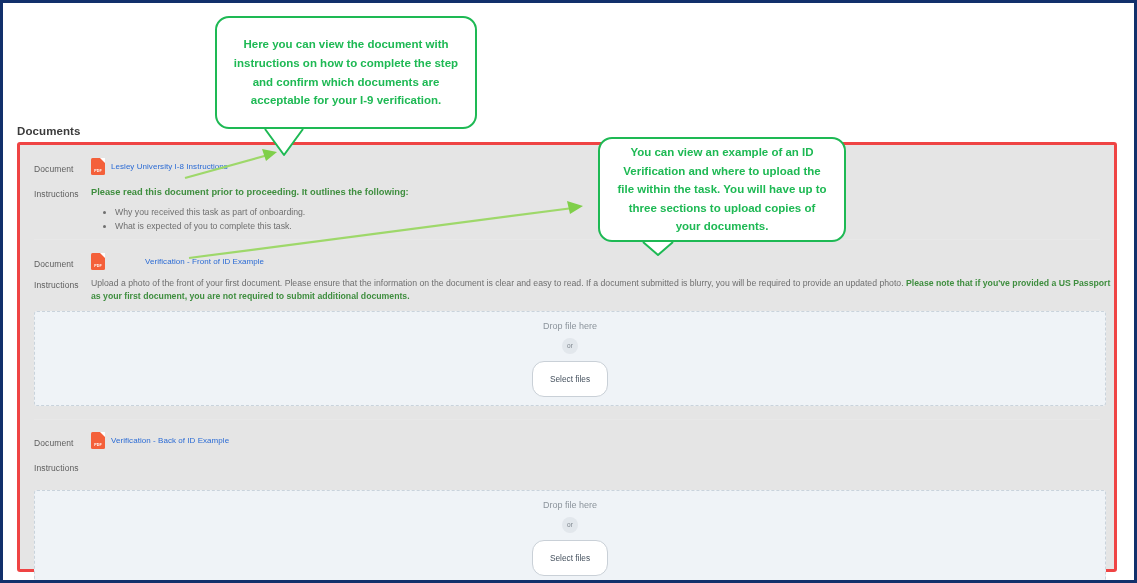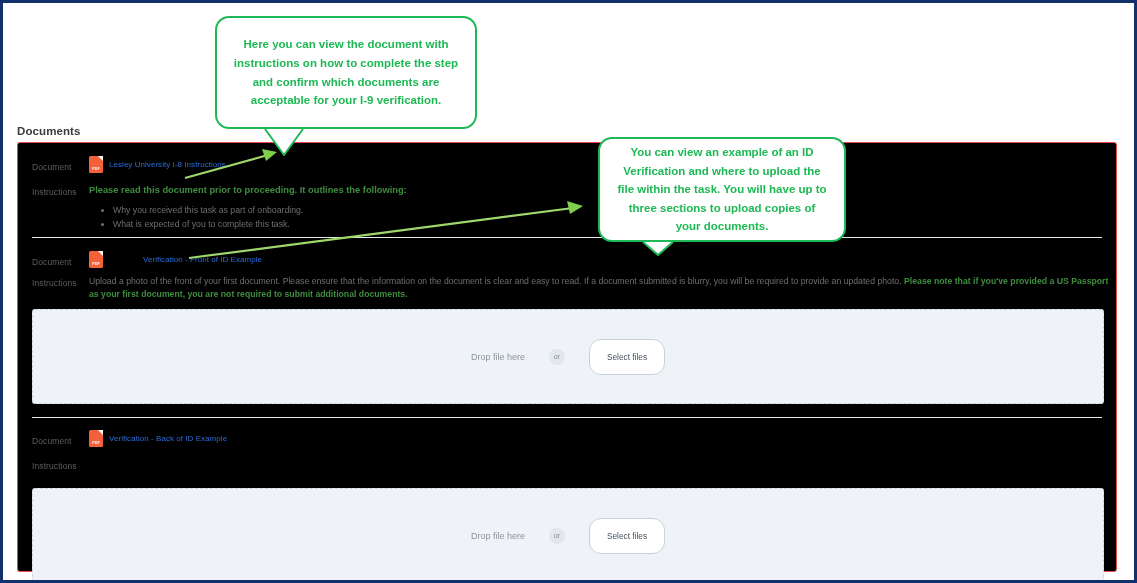--- a/index.html
+++ b/index.html
@@ -42,22 +42,22 @@
     color: #3b3b3b;
     letter-spacing: 0.1px;
   }
 
   .card {
     position: absolute;
     left: 14px;
     top: 139px;
     width: 1100px;
     height: 430px;
-    background: #000000;
-    border: 1px solid #ef4444;
+    background: #e5e5e5;
+    border: 3px solid #ef4444;
     border-radius: 3px;
     box-sizing: border-box;
   }
 
   .doc-row {
     position: absolute;
     left: 0;
     width: 100%;
     box-sizing: border-box;
   }
@@ -145,23 +145,24 @@
     line-height: 1.6;
   }
 
   .dropzone {
     position: absolute;
     background: #eff3f7;
     border: 1px dashed #c9d3dc;
     border-radius: 3px;
     box-sizing: border-box;
     display: flex;
+    flex-direction: column;
     align-items: center;
     justify-content: center;
-    gap: 24px;
+    gap: 7px;
   }
   .drop-text {
     font-size: 9px;
     color: #8c949c;
   }
   .or-badge {
     width: 16px;
     height: 16px;
     border-radius: 50%;
     background: #e2e7ec;

